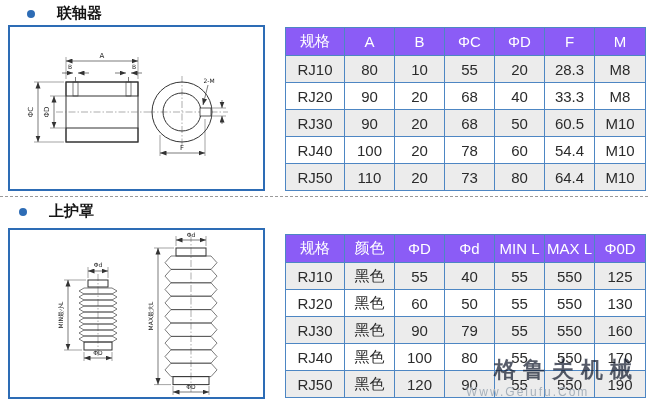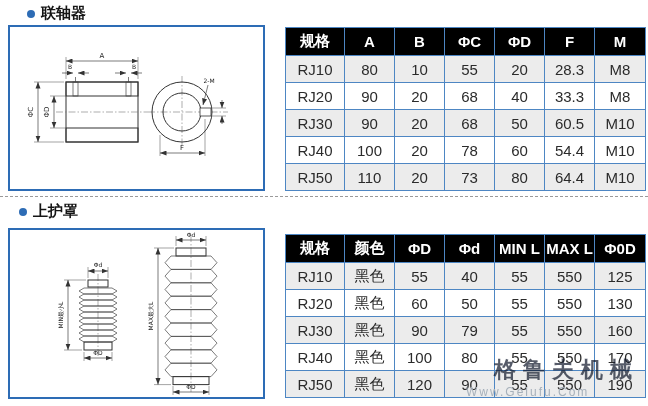--- a/index.html
+++ b/index.html
@@ -1,32 +1,32 @@
 <!DOCTYPE html>
 <html><head>
 <meta charset="utf-8">
 <style>
   html,body{margin:0;padding:0}
   body{width:648px;height:406px;position:relative;background:#fff;overflow:hidden;
        font-family:"Liberation Sans",sans-serif;}
-  .section-title{position:absolute;display:flex;align-items:center;gap:6px;
+  .section-title{position:absolute;display:flex;align-items:center;gap:22px;
        font-size:15px;font-weight:700;color:#151515;}
   .st1{left:27px;top:4px}
   .st2{left:19px;top:202px}
   .bullet{width:8px;height:8px;border-radius:50%;background:#2d6cb5;flex:0 0 auto}
   .panel{position:absolute;left:8px;width:257px;border:2px solid #2d6cb5;
        background:#fff;box-sizing:border-box}
   .p1{top:25px;height:166px}
   .p2{top:228px;height:171px}
   .panel svg{display:block}
   table.spec{position:absolute;left:285px;width:361px;border-collapse:collapse;
        table-layout:fixed;background:#fff}
   .pos1{top:27px}
   .pos2{top:234px}
-  .spec th{background:#000000;color:#fff;font-size:15px;font-weight:700;height:27px;
+  .spec th{background:#8b5cf6;color:#fff;font-size:15px;font-weight:400;height:27px;
        border:1px solid #4d86c3;padding:0;text-align:center}
   .spec td{font-size:15px;color:#2b2b2b;height:26px;border:1px solid #4d86c3;
        padding:0;text-align:center}
   .spec tbody tr:nth-child(odd){background:#ececec}
   .spec tbody tr:nth-child(even){background:#ffffff}
   .divider{position:absolute;left:0;top:196px;width:648px;height:0;
        border-top:1px dashed #9a9a9a}
   .wm-brand{position:absolute;left:494px;top:355px;font-family:"DejaVu Serif",serif;
        font-size:22px;font-weight:700;color:#0f172a;opacity:.7;letter-spacing:7px;
        white-space:nowrap}

